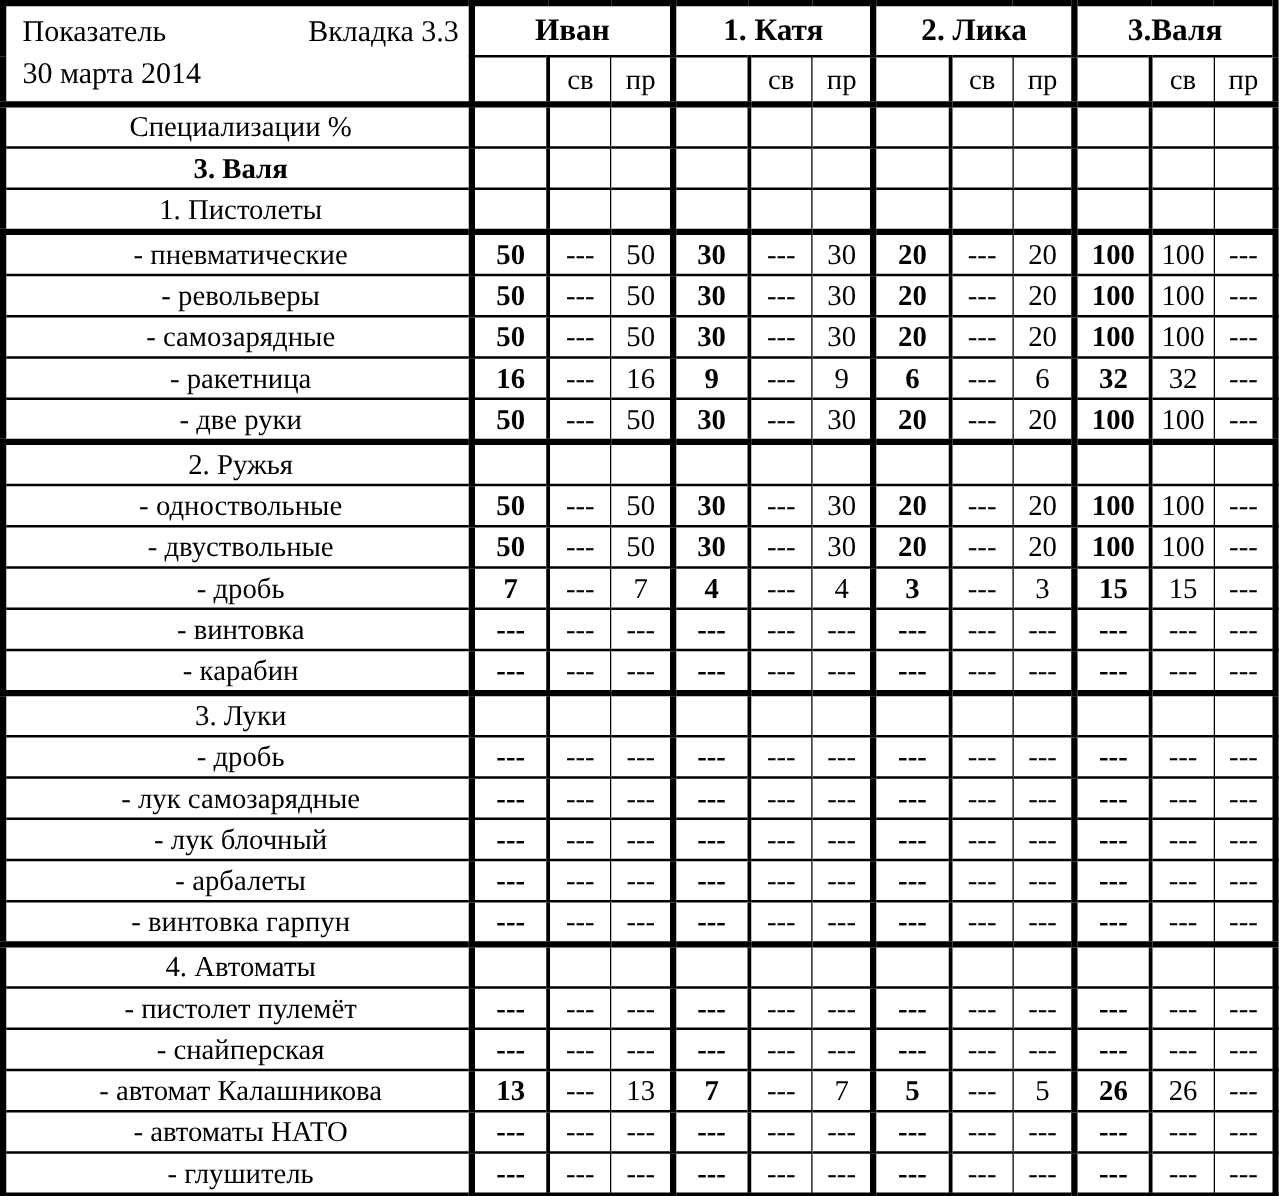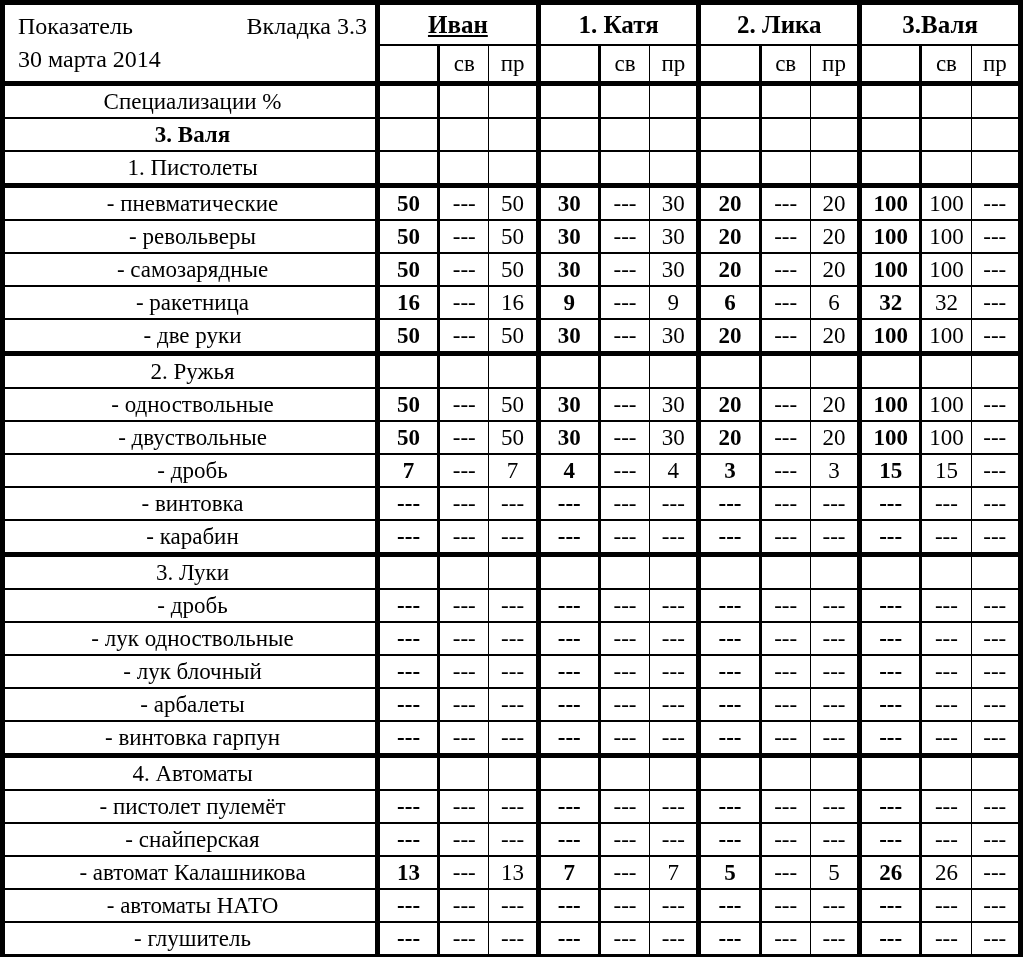--- a/index.html
+++ b/index.html
@@ -56,21 +56,21 @@
   <thead>
     <tr class="names">
       <th class="corner" rowspan="2">
         <div class="line1">
           <span class="t">Показатель</span>
           <span>Вкладка 3.3</span>
         </div>
         <div class="line2">30 марта 2014</div>
       </th>
 
-    <th colspan="3" class="person col-val" style="border-right-width: 5px; text-decoration: underline;">Иван</th>
+    <th colspan="3" class="person col-val" style="border-right-width: 5px;">Иван</th>
         <th colspan="3" class="person col-val" style="border-right-width: 5px;">1. Катя</th>
         <th colspan="3" class="person col-val" style="border-right-width: 5px;">2. Лика</th>
         <th colspan="3" class="person col-val" style="border-right-width: 5px;">3.Валя</th>
       </tr>
     <tr class="subs">
 
     <th class="col-val"></th>
         <th class="col-sv">св</th>
         <th class="col-pr">пр</th>
         <th class="col-val"></th>
@@ -320,21 +320,21 @@
         <td class="num col-sv">---</td>
         <td class="num col-pr">---</td>
         <td class="num col-val">---</td>
         <td class="num col-sv">---</td>
         <td class="num col-pr">---</td>
         <td class="num col-val">---</td>
         <td class="num col-sv">---</td>
         <td class="num col-pr">---</td>
       </tr>
       <tr>
-        <td class="label">- лук одноствольные</td>
+        <td class="label">- лук самозарядные</td>
         <td class="num col-val">---</td>
         <td class="num col-sv">---</td>
         <td class="num col-pr">---</td>
         <td class="num col-val">---</td>
         <td class="num col-sv">---</td>
         <td class="num col-pr">---</td>
         <td class="num col-val">---</td>
         <td class="num col-sv">---</td>
         <td class="num col-pr">---</td>
         <td class="num col-val">---</td>

